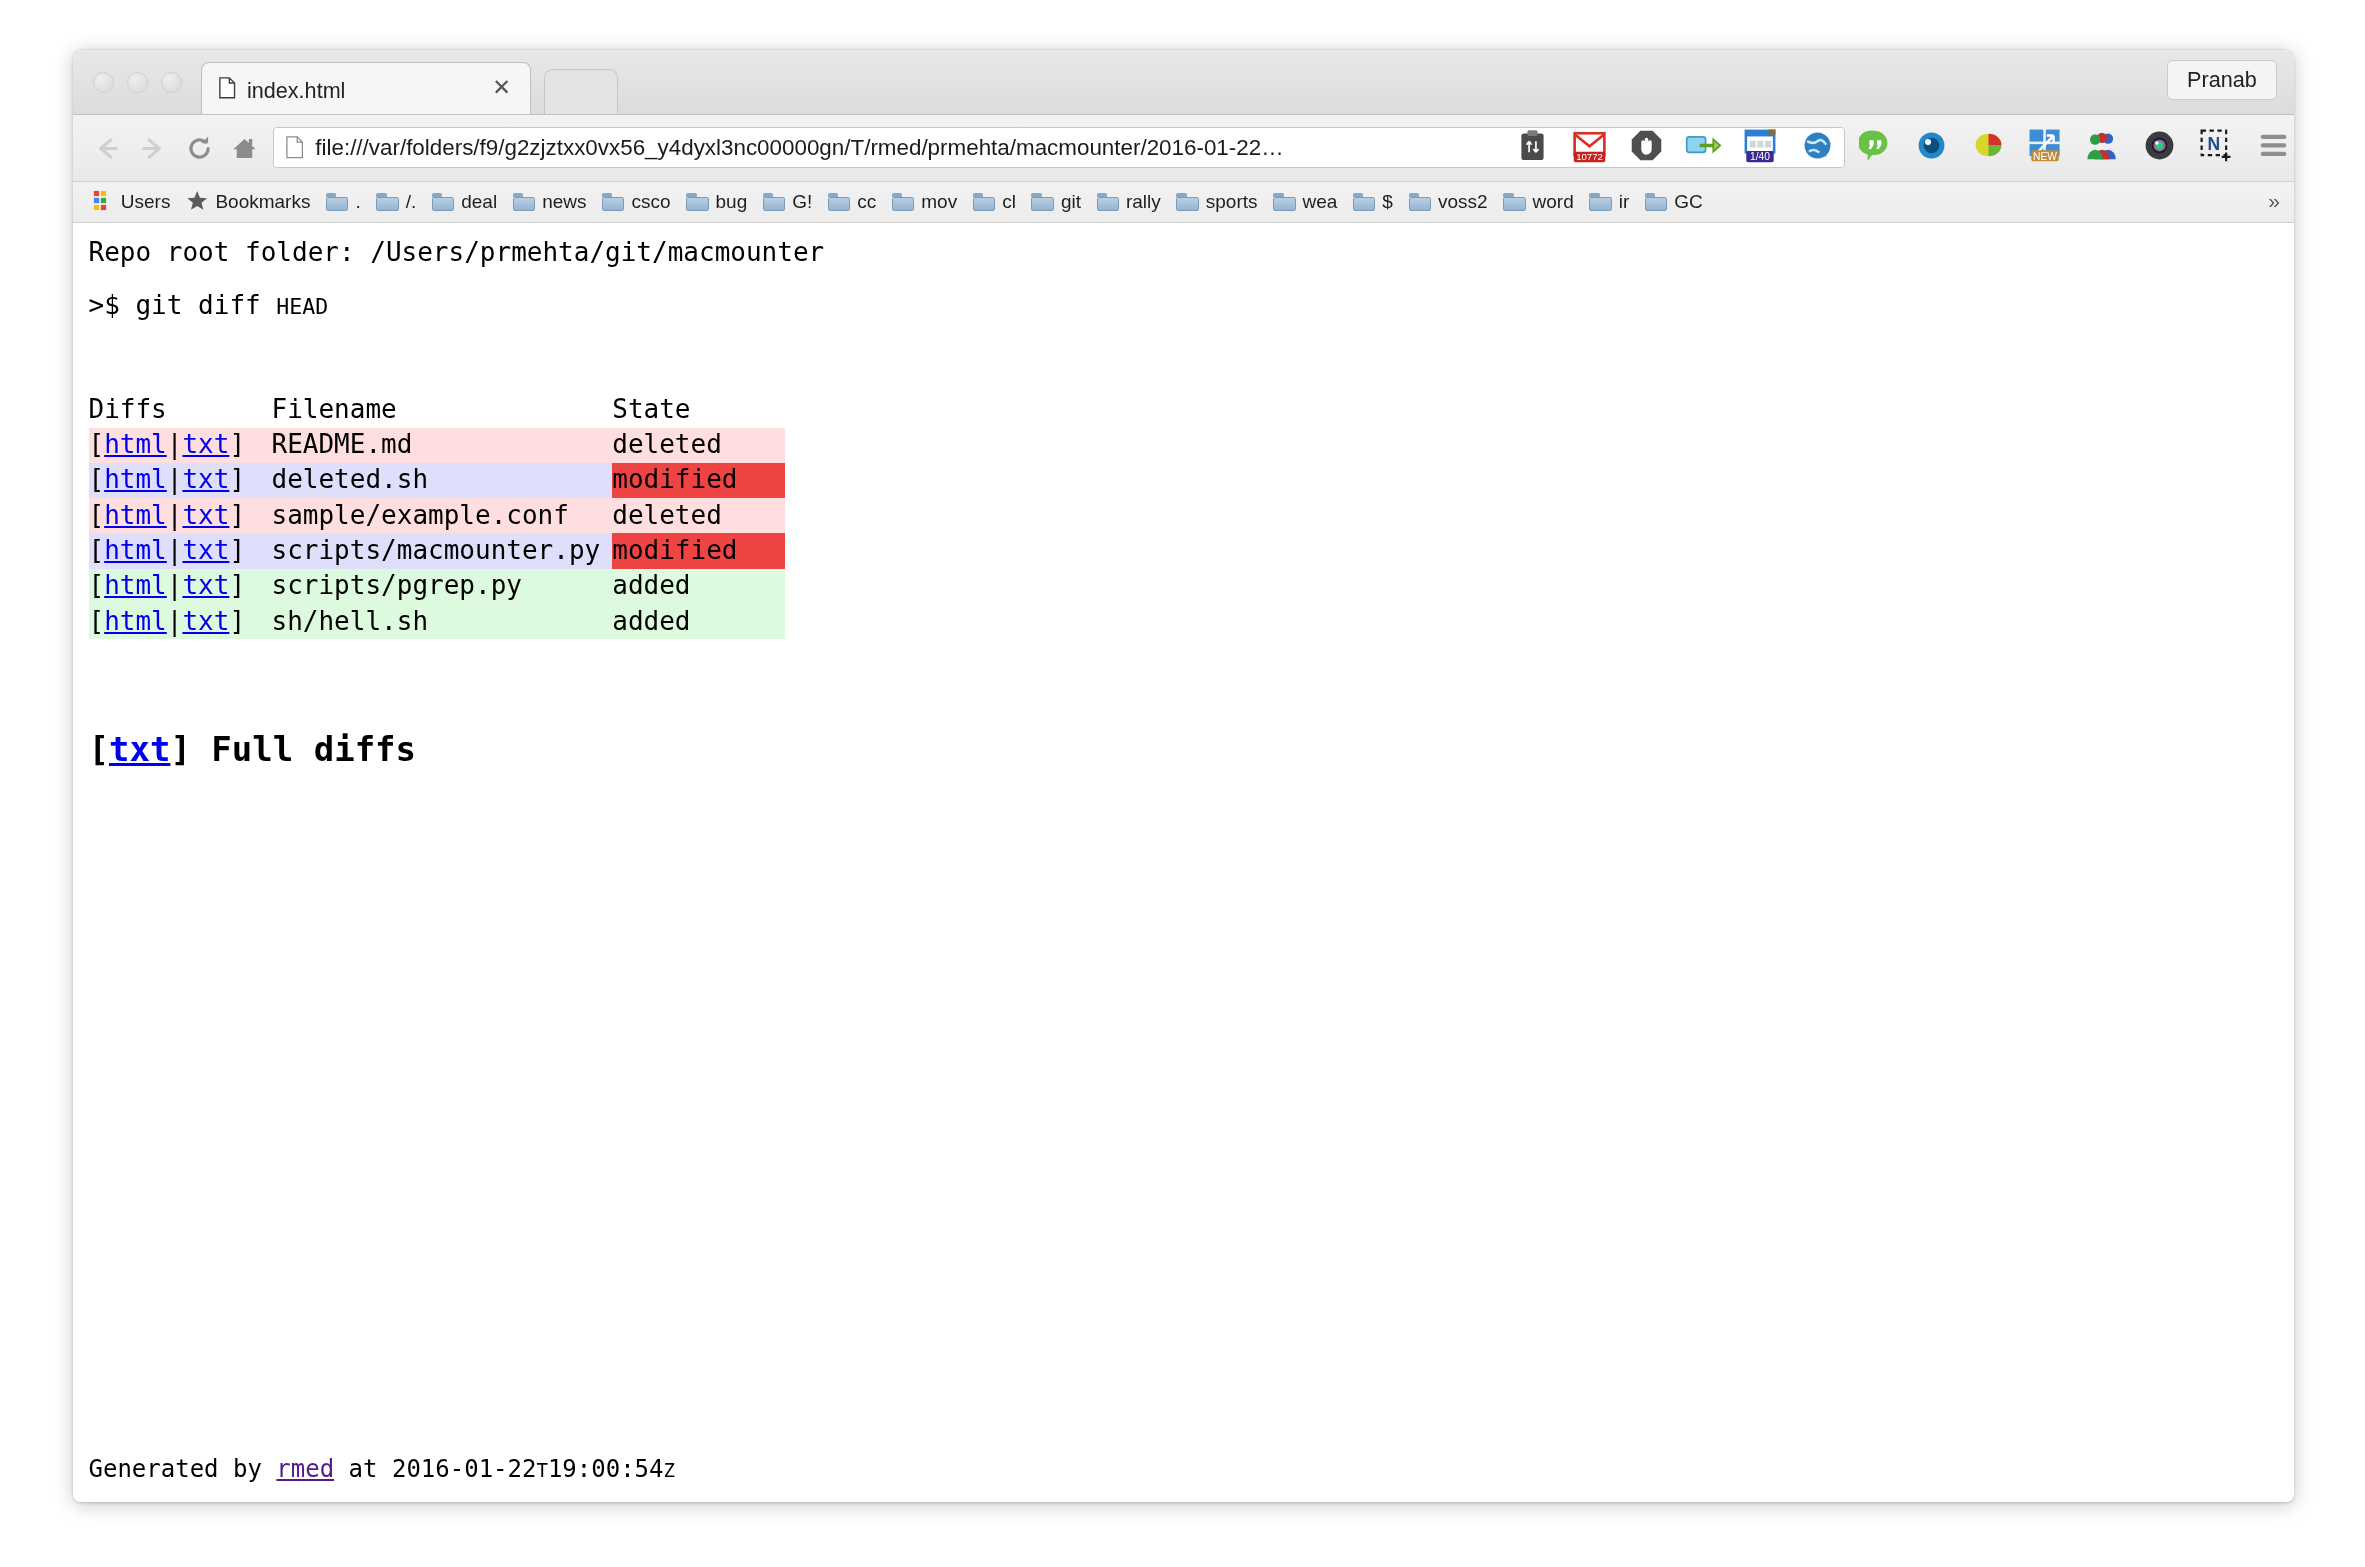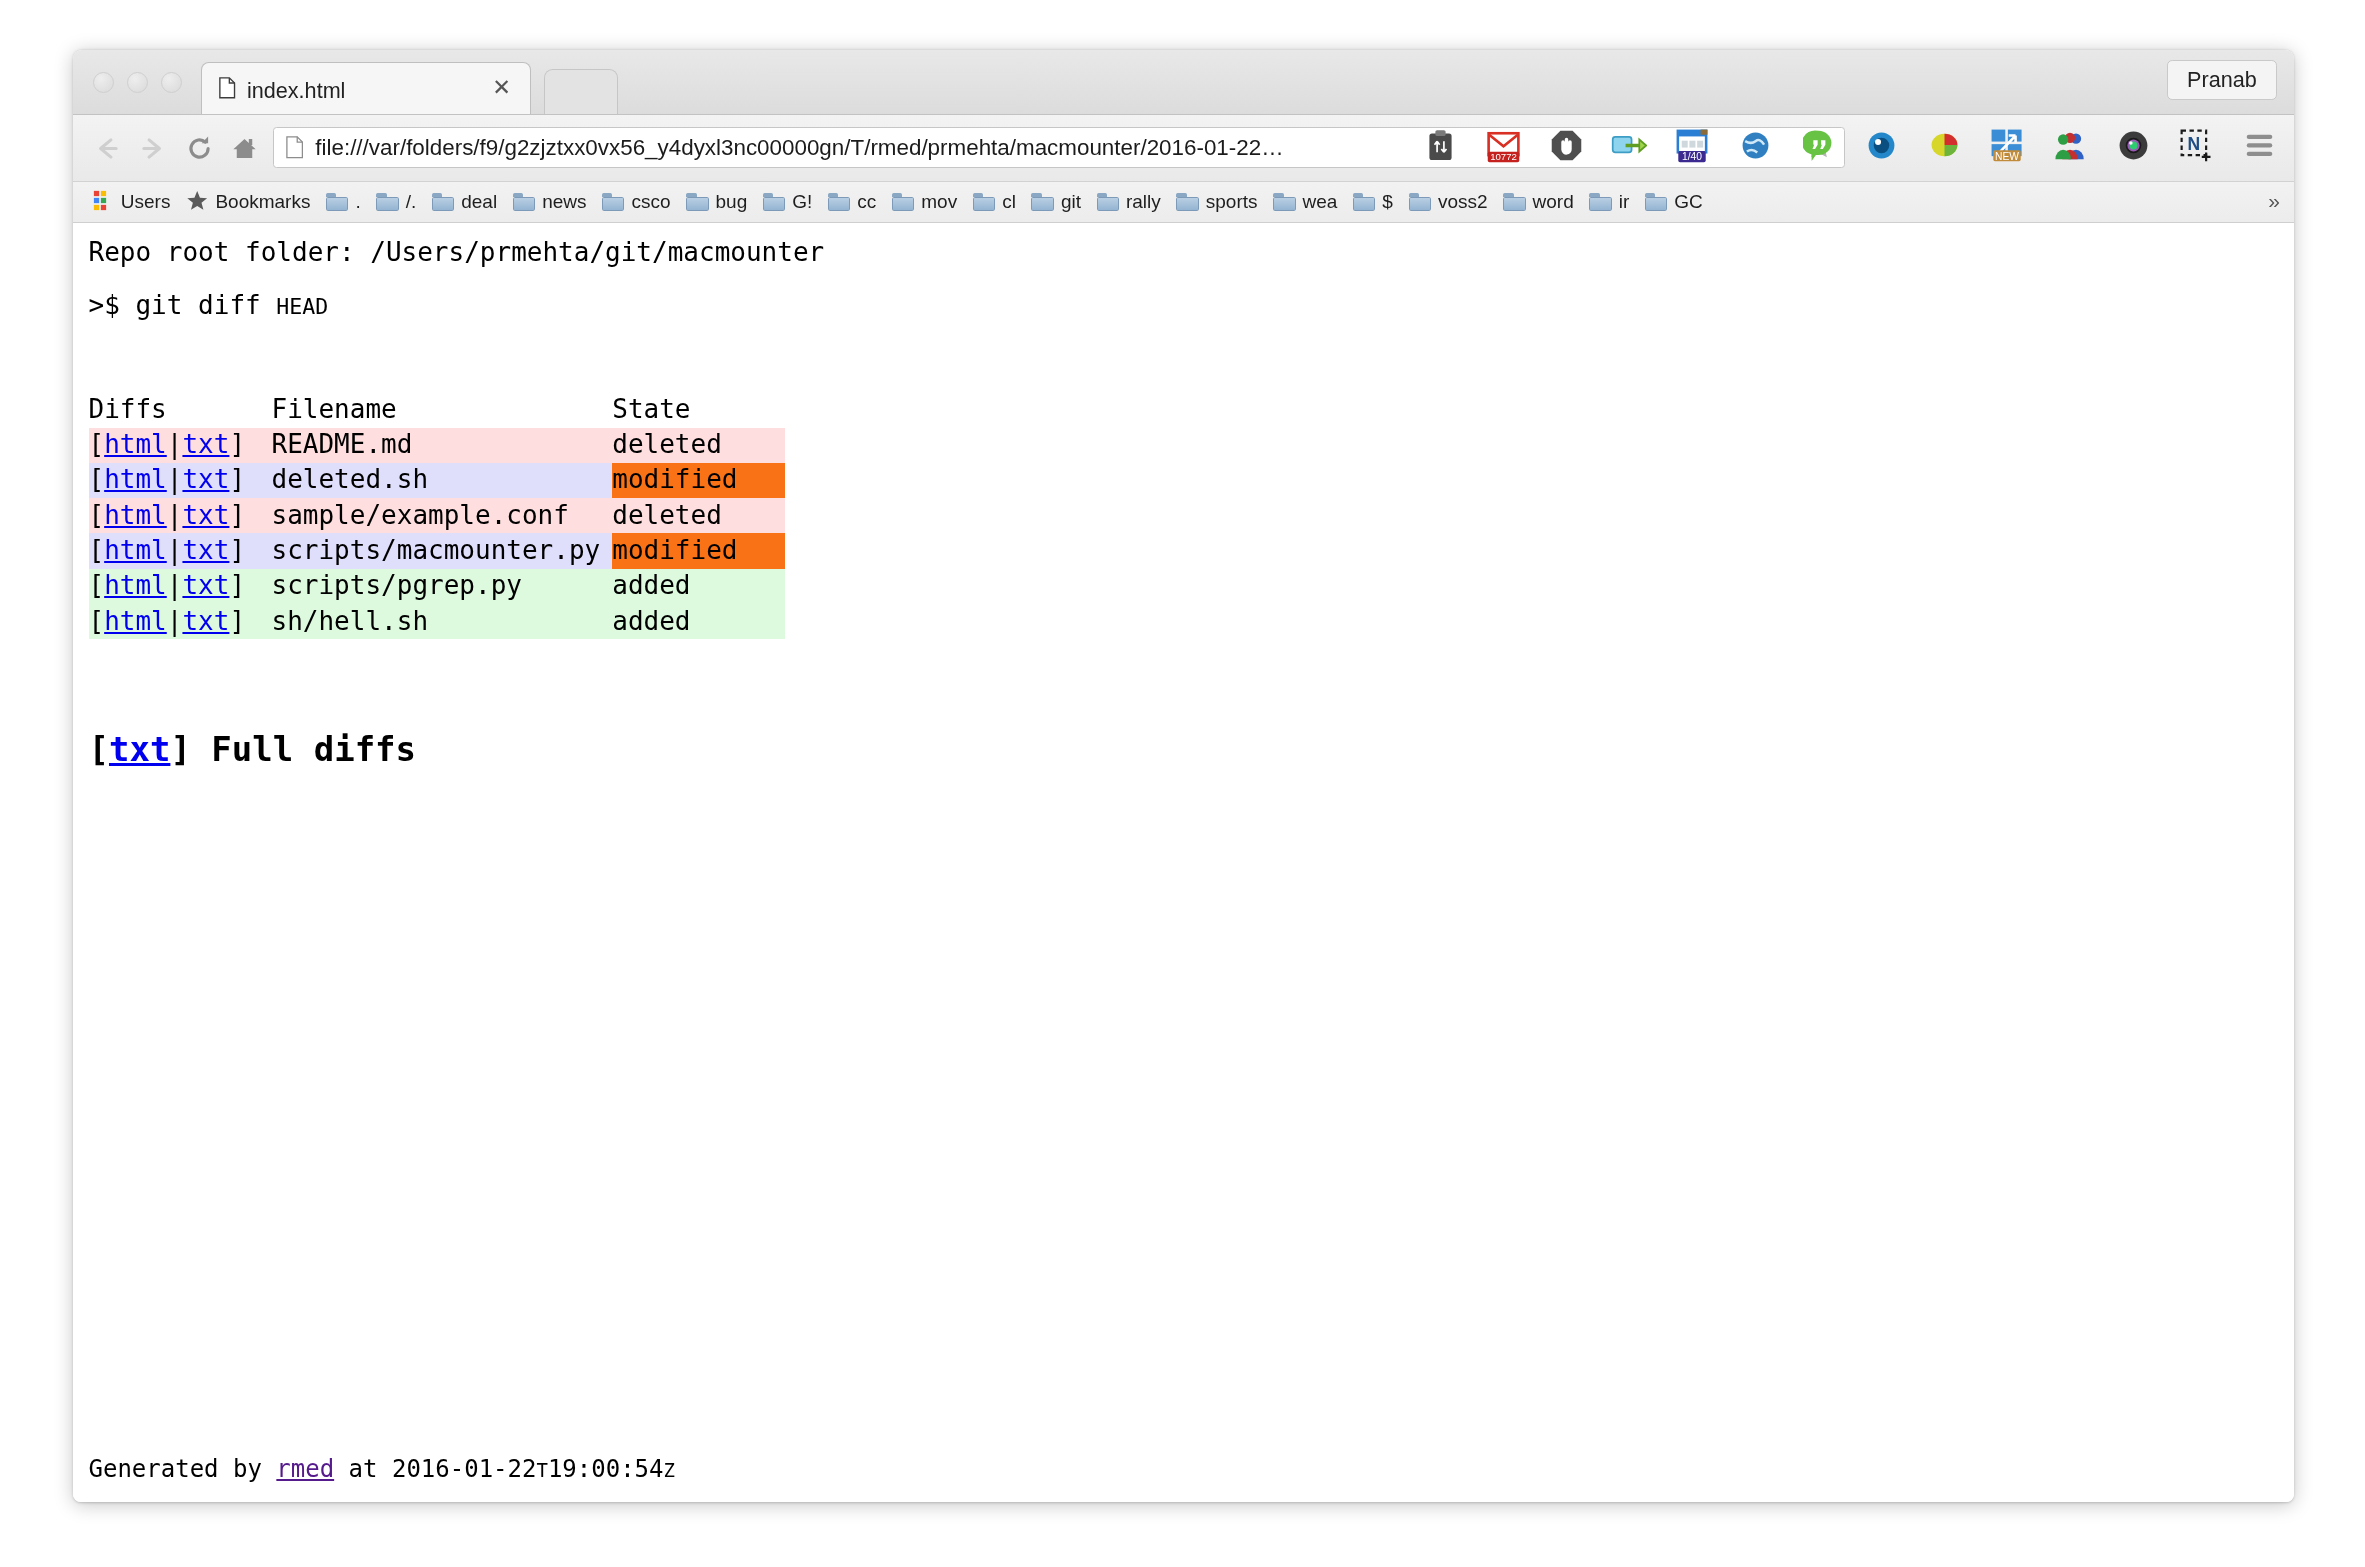--- a/index.html
+++ b/index.html
@@ -152,25 +152,25 @@
     font-size: 22.4px;
     color: #1b1b1b;
     white-space: nowrap;
     overflow: hidden;
     font-family: "Liberation Sans", sans-serif;
   }
   #omnibox .star-icon { margin-left: auto; margin-right: 12px; flex: none; }
 
   #ext-icons {
     position: absolute;
-    right: 16px;
+    right: 2px;
     top: 10.4px;
     display: flex;
     align-items: flex-end;
-    gap: 25px;
+    gap: 19px;
   }
   .ext {
     width: 38px; height: 40px;
     position: relative;
     display: flex; align-items: center; justify-content: center;
   }
 
   
   #bookmarks-bar {
     position: relative;
@@ -279,21 +279,21 @@
     white-space: pre;
     line-height: 31px;
   }
   #diff-table col.c-diffs { width: 183px; }
   #diff-table col.c-state { width: 173px; }
   td.cell-state { padding-left: 2.6px; margin-left: 36px; }
   td.cell-diffs { padding-left: 3.5px; }
   .row-deleted  td.cell-diffs, .row-deleted  td.cell-file  { background: #fedede; }
   .row-deleted  td.cell-state { background: #fedede; }
   .row-modified td.cell-diffs, .row-modified td.cell-file  { background: #dfdefb; }
-  .row-modified td.cell-state { background: #f97316; }
+  .row-modified td.cell-state { background: #ef4444; }
   .row-added    td.cell-diffs, .row-added    td.cell-file  { background: #ddfade; }
   .row-added    td.cell-state { background: #ddfade; }
   #diff-table tr td.cell-file { padding-right: 12px; }
 
   a.lnk {
     color: #0000ee;
     text-decoration: underline;
   }
   a.lnk-visited {
     color: #551a8b;

